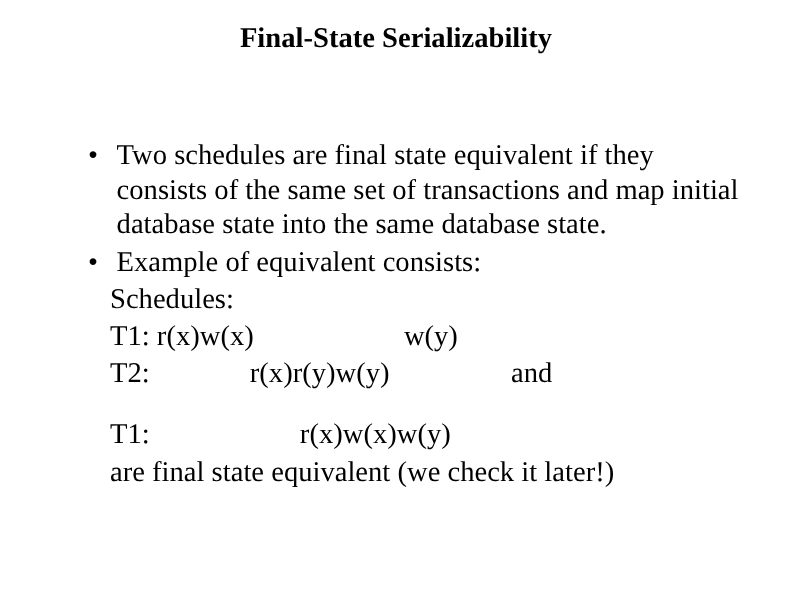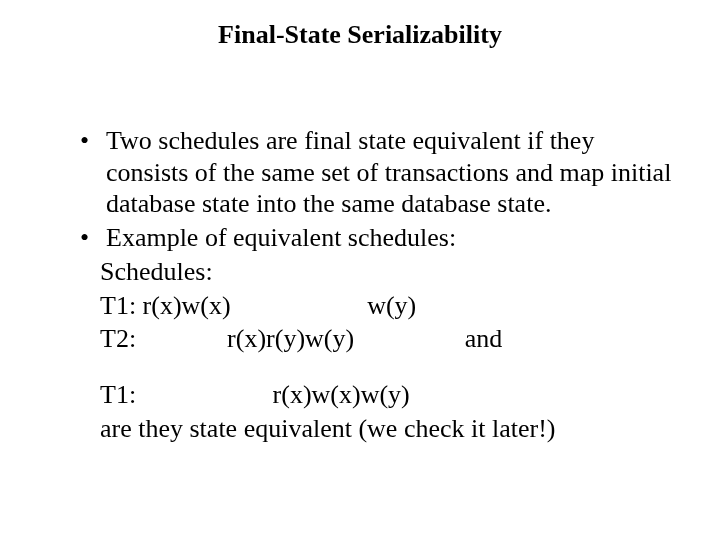--- a/index.html
+++ b/index.html
@@ -60,30 +60,30 @@
 <body>
 
 <div class="slide">
 
   <div class="title">Final-State Serializability</div>
 
   <div class="body">
 
     <div class="bullet">Two schedules are final state equivalent if they consists of the same set of transactions and map initial database state into the same database state.</div>
 
-    <div class="bullet">Example of equivalent schedules:</div>
+    <div class="bullet">Example of equivalent consists:</div>
 
     <div class="plain">Schedules:</div>
 
     <div class="plain nowrap">T1: r(x)w(x)                     w(y)</div>
 
     <div class="plain nowrap">T2:              r(x)r(y)w(y)                 and</div>
 
     <div class="gap"></div>
 
     <div class="plain nowrap">T1:                     r(x)w(x)w(y)</div>
 
 
-    <div class="plain">are they state equivalent (we check it later!)</div>
+    <div class="plain">are final state equivalent (we check it later!)</div>
 
   </div>
 
 </div>
 
 </body></html>

